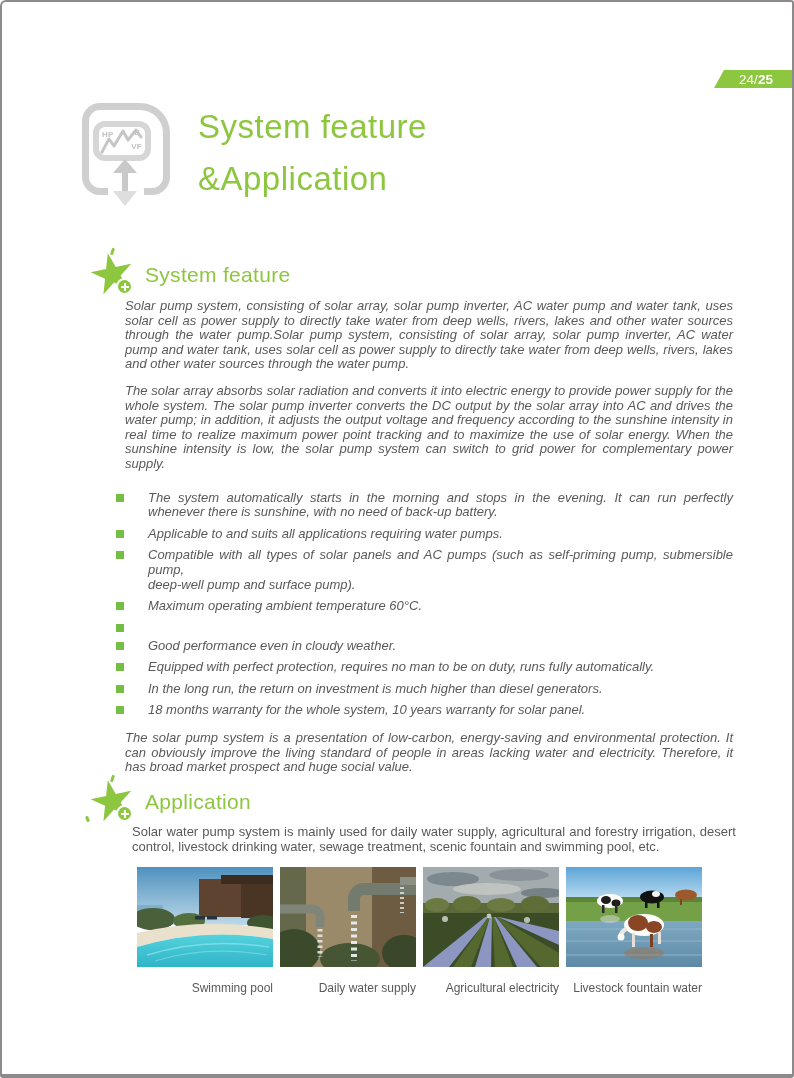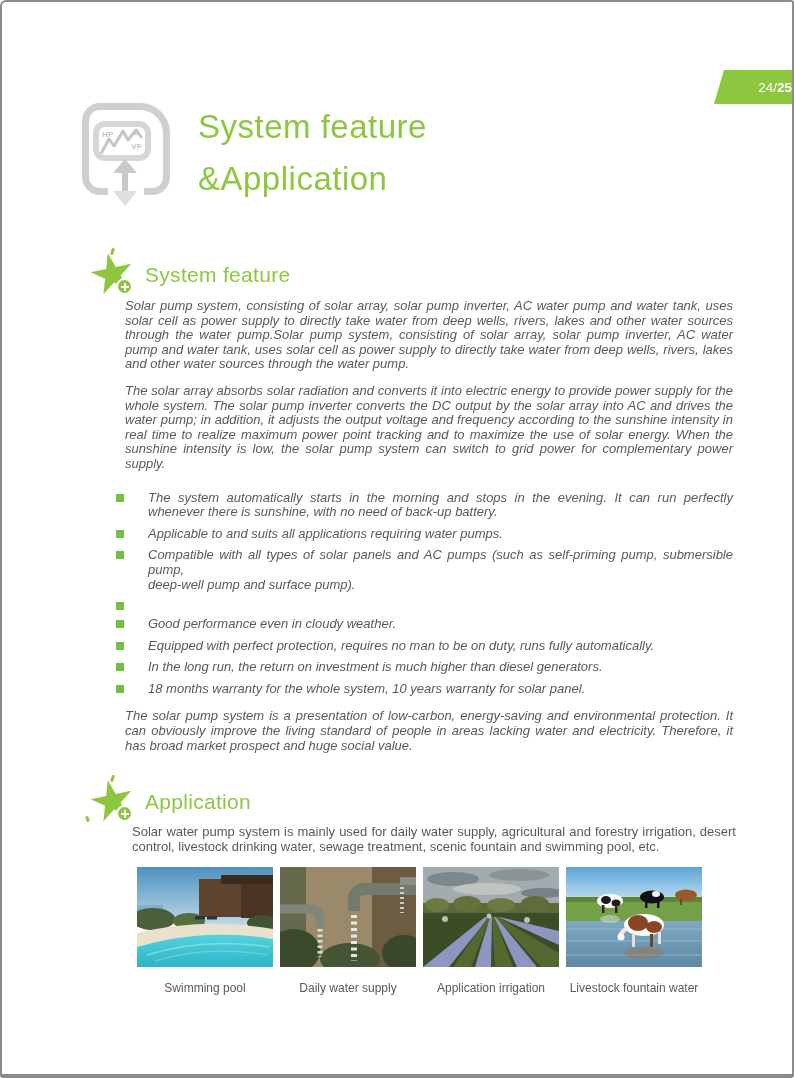--- a/index.html
+++ b/index.html
@@ -7,23 +7,23 @@
     position:relative; width:794px; height:1078px; box-sizing:border-box;
     background:#ffffff; overflow:hidden;
     border:2px solid #8c8a8a; border-bottom-width:4px;
     border-radius:6px 3px 3px 3px;
     font-family:"Liberation Sans", sans-serif;
     color:#59595b;
   }
 
   
   .badge {
-    position:absolute; top:68px; right:0; width:78px; height:34px;
+    position:absolute; top:68px; right:0; width:78px; height:18px;
     background:#8dc63f; clip-path:polygon(10px 0, 100% 0, 100% 100%, 0 100%);
-    display:flex; align-items:center; justify-content:flex-end;
+    display:flex; align-items:center; justify-content:center;
     color:#fff; font-size:13.5px; padding-left:6px; box-sizing:border-box;
   }
   .badge b { font-weight:bold; }
 
   
   .logo { position:absolute; left:80px; top:101px; width:88px; height:92px; }
   .logo-outer {
     position:absolute; inset:0; border:7px solid #cfcfcf;
     border-radius:18px 30px 18px 18px; box-sizing:border-box;
   }
@@ -79,21 +79,21 @@
   li.feature { display:flex; gap:24px; margin-bottom:7px; }
   .sq { flex:0 0 auto; width:8px; height:8px; background:#72bf44; margin-top:3px; }
   .feature-text { text-align:justify; white-space:pre-line; }
 
   
   .content-2 { position:absolute; left:129px; top:822px; width:606px; }
   .content-2 p { margin:1px; }
   .photo-row { display:flex; gap:7px; margin-top:13px; margin-left:6px; }
   figure { margin:0; width:136px; }
   figure svg { display:block; width:136px; height:100px; }
-  figcaption { margin-top:14px; font-size:12px; color:#59595b; text-align:center; }
+  figcaption { margin-top:14px; font-size:12px; color:#59595b; text-align:right; }
 </style>
 </head>
 <body>
 
 <div class="page">
 
   <div class="badge">
     <span>24/</span>
       <b>25</b>
   </div>
@@ -140,20 +140,24 @@
         <span class="feature-text">The system automatically starts in the morning and stops in the evening. It can run perfectly whenever there is sunshine, with no need of back-up battery.</span>
       </li>
       <li class="feature">
         <span class="sq"></span>
         <span class="feature-text">Applicable to and suits all applications requiring water pumps.</span>
       </li>
       <li class="feature">
         <span class="sq"></span>
         <span class="feature-text">Compatible with all types of solar panels and AC pumps (such as self-priming pump, submersible pump,
 deep-well pump and surface pump).</span>
+      </li>
+      <li class="feature">
+        <span class="sq"></span>
+        <span class="feature-text">Maximum operating ambient temperature 60°C.</span>
       </li>
       <li class="feature">
         <span class="sq"></span>
       </li>
       <li class="feature">
         <span class="sq"></span>
         <span class="feature-text">Good performance even in cloudy weather.</span>
       </li>
       <li class="feature">
         <span class="sq"></span>
@@ -252,21 +256,21 @@
           <polygon points="30,100 48,100 67,50 65,50" fill="#55682f"></polygon>
           <polygon points="52,100 68,100 69,50 67,50" fill="#8c96c0"></polygon>
           <polygon points="72,100 90,100 71,50 69,50" fill="#55682f"></polygon>
           <polygon points="94,100 114,100 73,50 71,50" fill="#8c96c0"></polygon>
           <polygon points="118,100 136,100 136,86 75,50 73,50" fill="#55682f"></polygon>
           <polygon points="136,78 136,64 76,50 75,50" fill="#8c96c0"></polygon>
           <circle cx="22" cy="52" r="3" fill="#d8dcd2" opacity="0.8"></circle>
           <circle cx="104" cy="53" r="3" fill="#d8dcd2" opacity="0.8"></circle>
           <circle cx="66" cy="49" r="2.4" fill="#e2e5dc" opacity="0.8"></circle>
         </svg>
-        <figcaption>Application irrigation</figcaption>
+        <figcaption>Agricultural electricity</figcaption>
       </figure>
 
       <figure>
         <svg viewBox="0 0 136 100">
           <defs>
             <linearGradient id="lv-sky" x1="0" y1="0" x2="0" y2="1">
               <stop offset="0" stop-color="#5da5d8"></stop>
                 <stop offset="1" stop-color="#c4e1f2"></stop>
             </linearGradient>
             <linearGradient id="lv-water" x1="0" y1="0" x2="0" y2="1">

